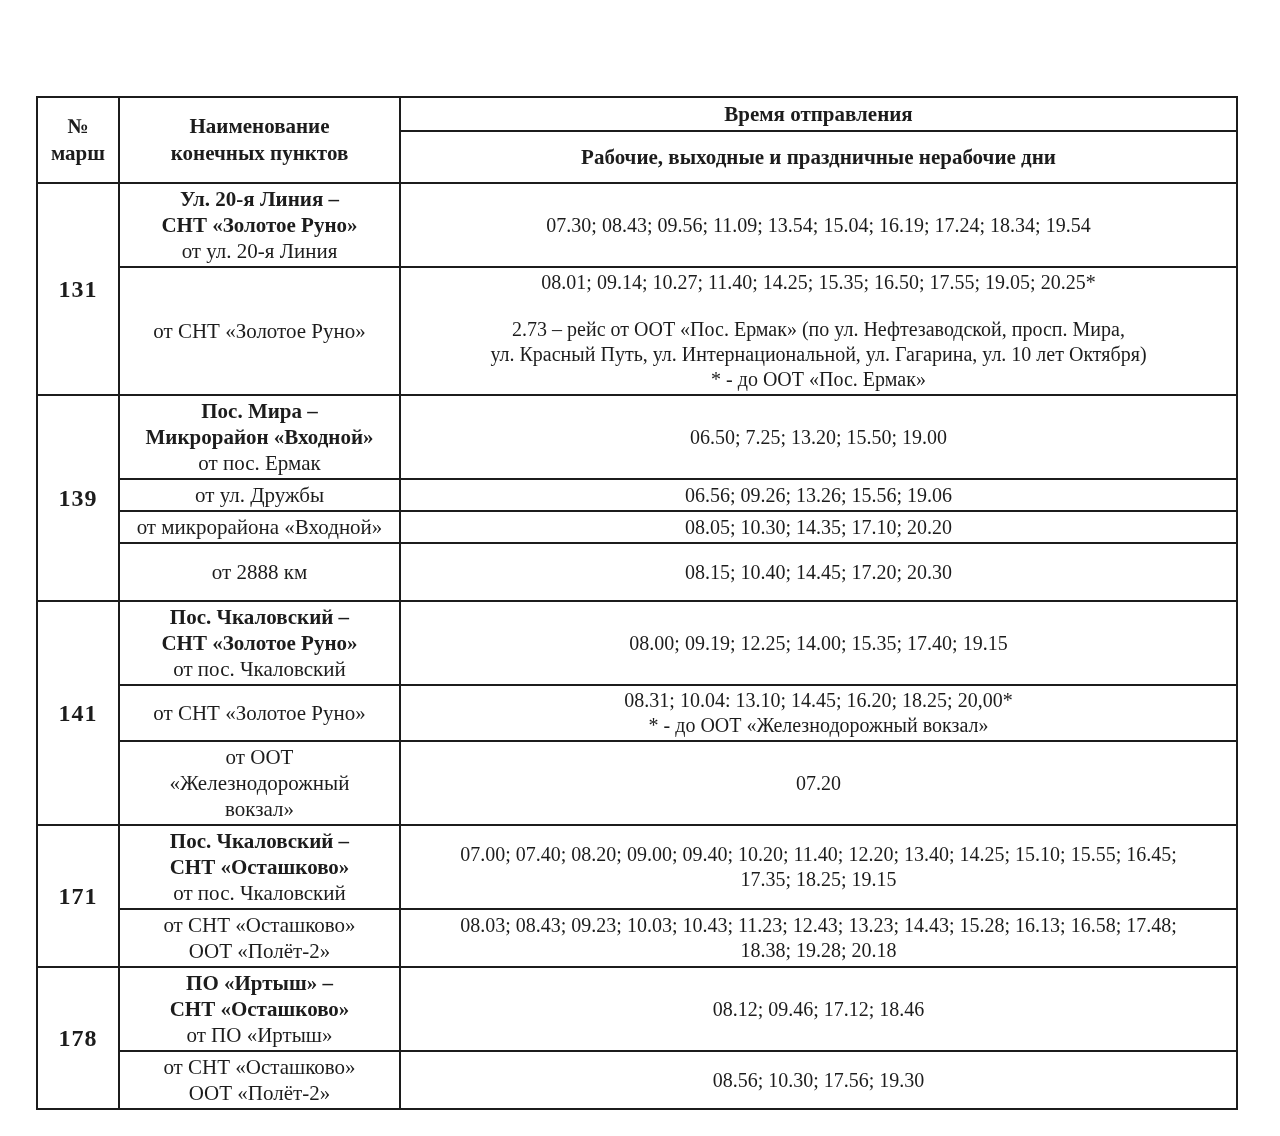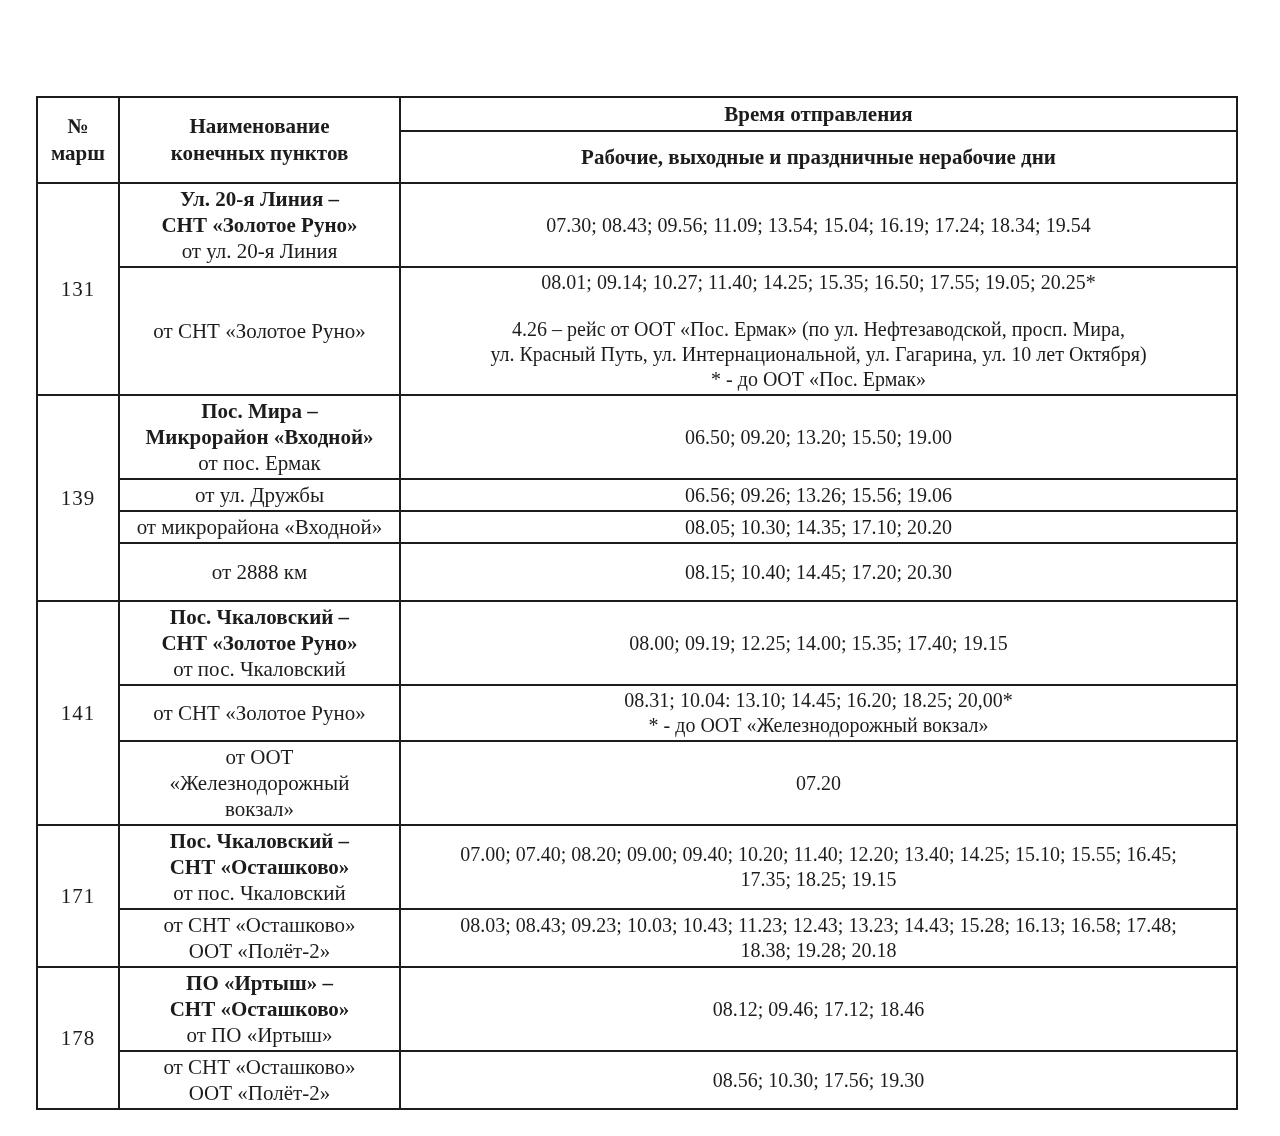--- a/index.html
+++ b/index.html
@@ -31,22 +31,22 @@
     vertical-align: middle;
     overflow: hidden;
   }
   th.hdr {
     font-size: 21px;
     font-weight: bold;
     text-align: center;
     line-height: 27px;
   }
   td.route-num {
-    font-size: 21px;
-    font-weight: normal;
+    font-size: 24px;
+    font-weight: bold;
     text-align: center;
     letter-spacing: 1px;
   }
   td.endpoint {
     font-size: 21px;
     line-height: 26px;
     text-align: center;
     padding-left: 9px;
     padding-right: 4px;
   }
@@ -104,35 +104,35 @@
         <div class="t-line">07.30; 08.43; 09.56; 11.09; 13.54; 15.04; 16.19; 17.24; 18.34; 19.54</div>
       </td>
     </tr>
     <tr style="height:127px">
       <td class="endpoint">
         <div>от СНТ «Золотое Руно»</div>
       </td>
       <td class="times">
         <div class="t-line">08.01; 09.14; 10.27; 11.40; 14.25; 15.35; 16.50; 17.55; 19.05; 20.25*</div>
         <div class="t-spacer"></div>
-        <div class="t-line">4.26 – рейс от ООТ «Пос. Ермак» (по ул. Нефтезаводской, просп. Мира,</div>
+        <div class="t-line">2.73 – рейс от ООТ «Пос. Ермак» (по ул. Нефтезаводской, просп. Мира,</div>
         <div class="t-line">ул. Красный Путь, ул. Интернациональной, ул. Гагарина, ул. 10 лет Октября)</div>
         <div class="t-line">* - до ООТ «Пос. Ермак»</div>
       </td>
     </tr>
 
     <tr style="height:79px">
       <td class="route-num" rowspan="4">139</td>
       <td class="endpoint">
         <div class="b">Пос. Мира –</div>
         <div class="b">Микрорайон «Входной»</div>
         <div>от пос. Ермак</div>
       </td>
       <td class="times">
-        <div class="t-line">06.50; 09.20; 13.20; 15.50; 19.00</div>
+        <div class="t-line">06.50; 7.25; 13.20; 15.50; 19.00</div>
       </td>
     </tr>
     <tr style="height:28px">
       <td class="endpoint">
         <div>от ул. Дружбы</div>
       </td>
       <td class="times">
         <div class="t-line">06.56; 09.26; 13.26; 15.56; 19.06</div>
       </td>
     </tr>

